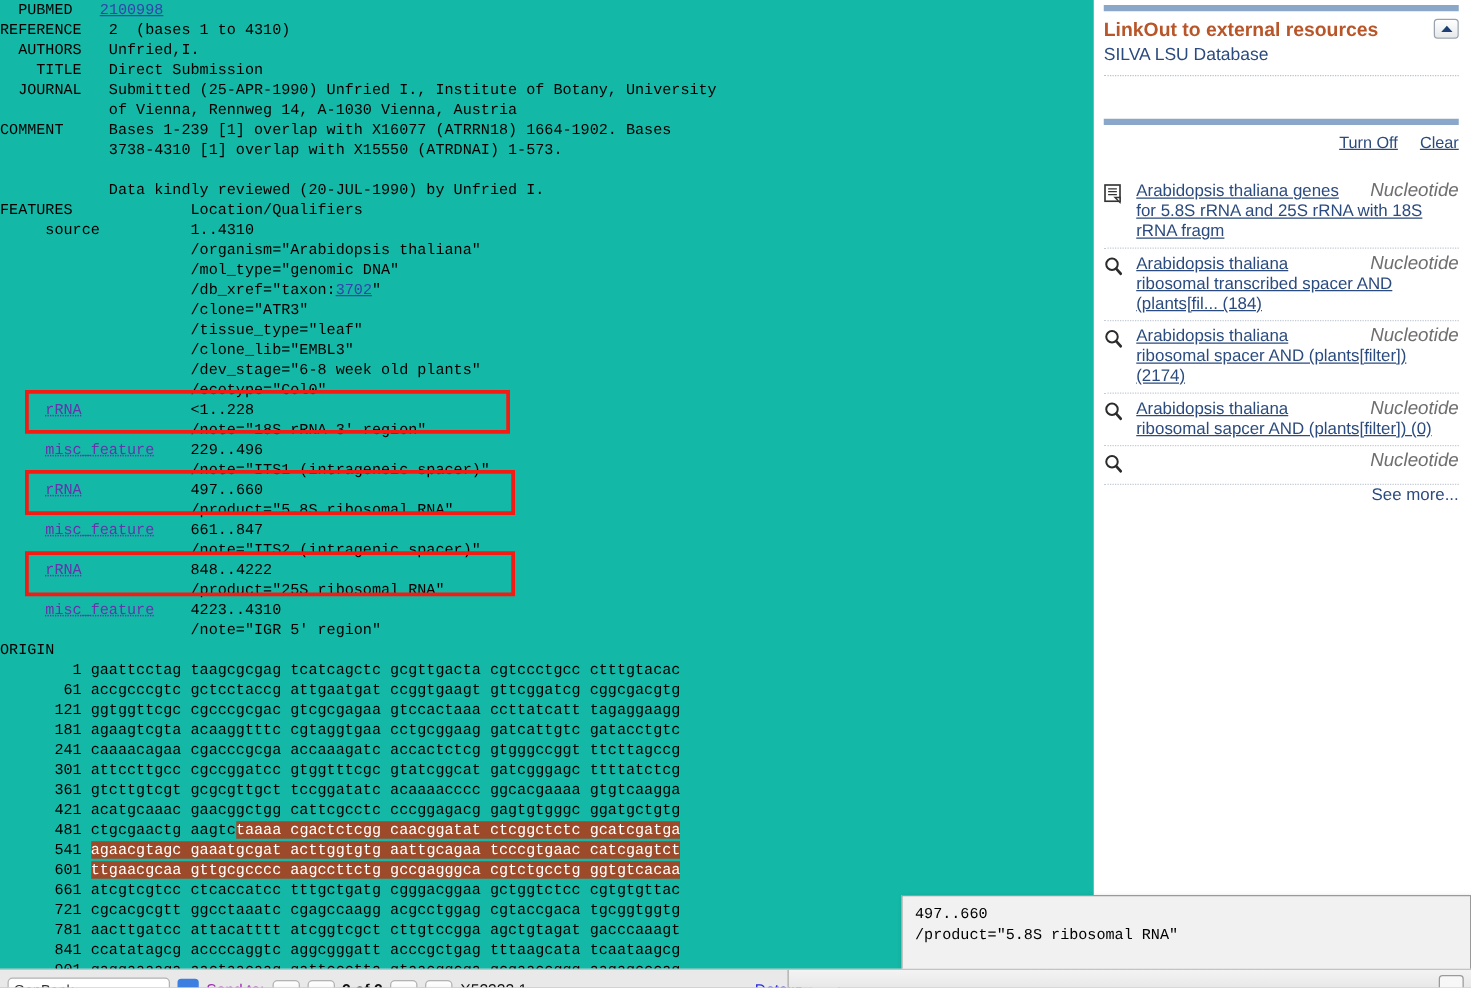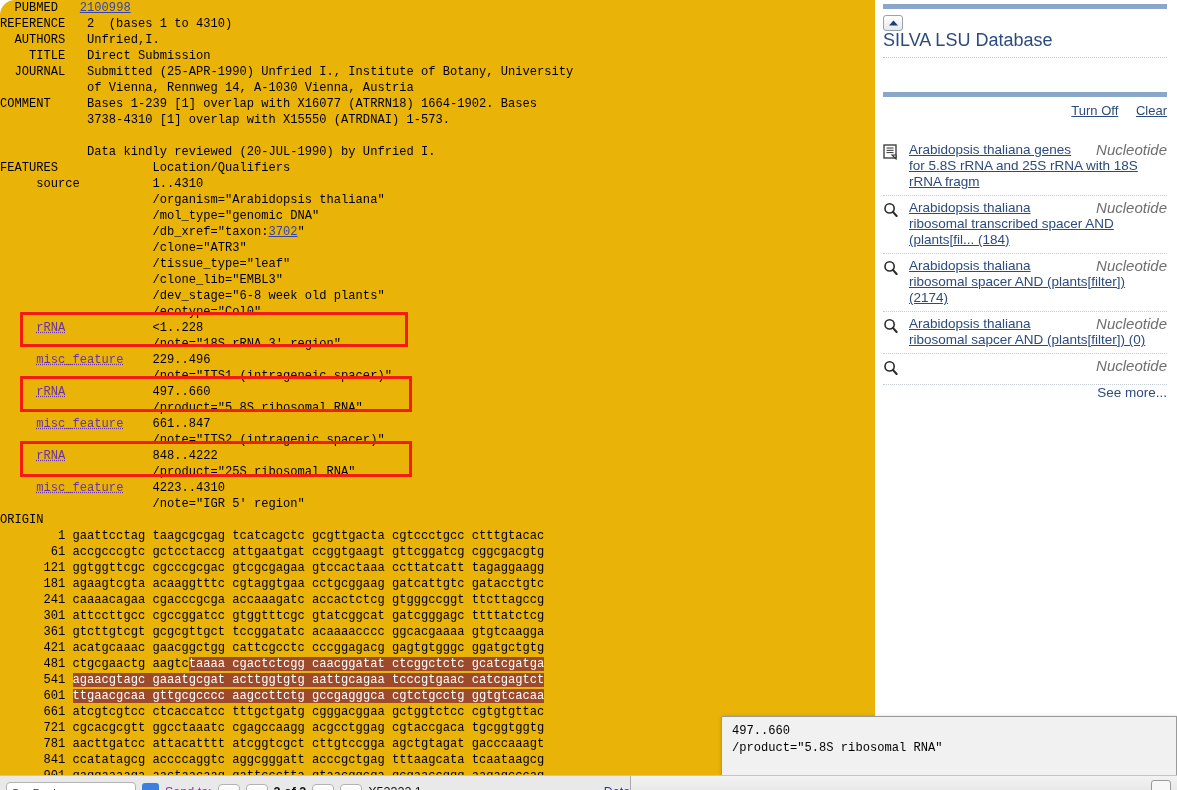--- a/index.html
+++ b/index.html
@@ -13,22 +13,21 @@
     font-family: "Liberation Sans", sans-serif;
     font-size: 13px;
     color: #222;
   }
 
   
   #page {
     position: relative;
     width: 1177px;
     height: 790px;
-    background: #eab308;
-    border-radius: 15px;
+    background: #14b8a6;
   }
 
   
   #record {
     position: absolute;
     left: 0; top: 0;
     width: 875px;
     height: 780px;
     overflow: hidden;
     padding: 0;
@@ -102,21 +101,21 @@
     border-radius: 3px;
     background: linear-gradient(#ffffff, #e6e8ea);
     display: flex; align-items: center; justify-content: center;
     flex: 0 0 auto;
     cursor: pointer;
   }
   .collapse-btn svg { display:block; }
 
   .linkout-item {
     color: #2b4b7e;
-    font-size: 18px;
+    font-size: 14px;
     line-height: 18px;
     margin-top: 3px;
     text-decoration: none;
   }
   .linkout-tag {
     text-align: right;
     color: #8a8a8a;
     font-size: 13px;
     margin-top: 2px;
   }
@@ -278,20 +277,21 @@
     <div class="redbox" id="redbox-3"></div>
   </div>
 
   <div id="sb-divider"></div>
 
   <div id="sidebar">
 
     <div class="portlet">
       <div class="portlet-rule"></div>
       <div class="portlet-head">
+        <div class="portlet-title">LinkOut to external resources</div>
         <div class="collapse-btn">
           <svg width="11" height="8" viewBox="0 0 11 8">
             <polygon points="5.5,1.5 10,6.5 1,6.5" fill="#1d3f73"></polygon>
           </svg>
         </div>
       </div>
       <a class="linkout-item" href="#">SILVA LSU Database</a>
       <div class="dotrule"></div>
     </div>
 

